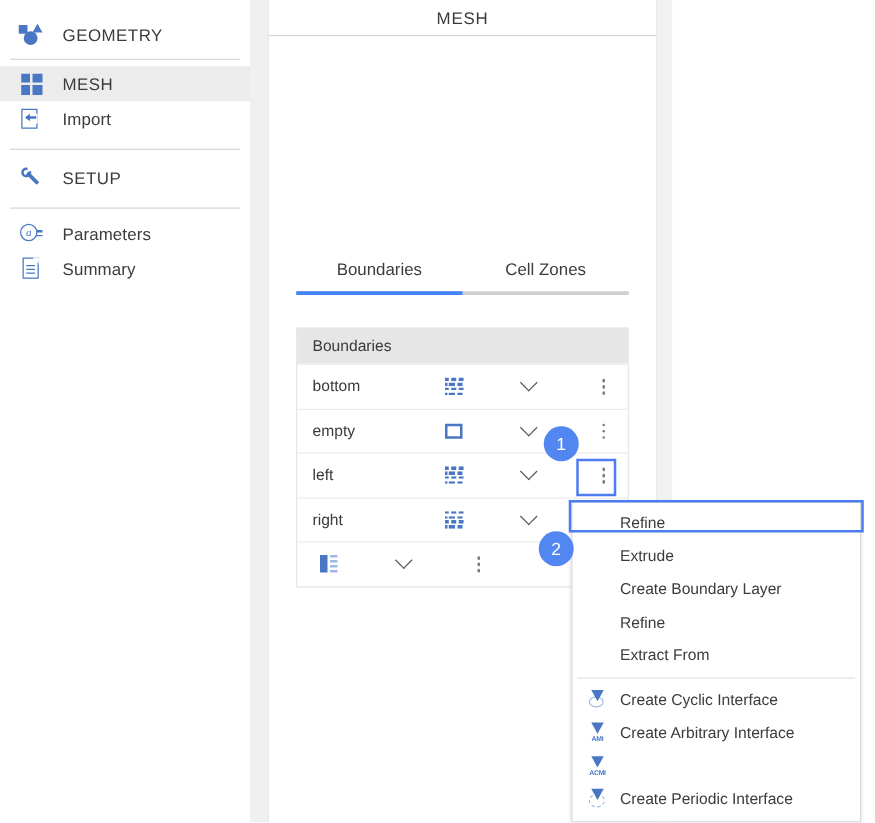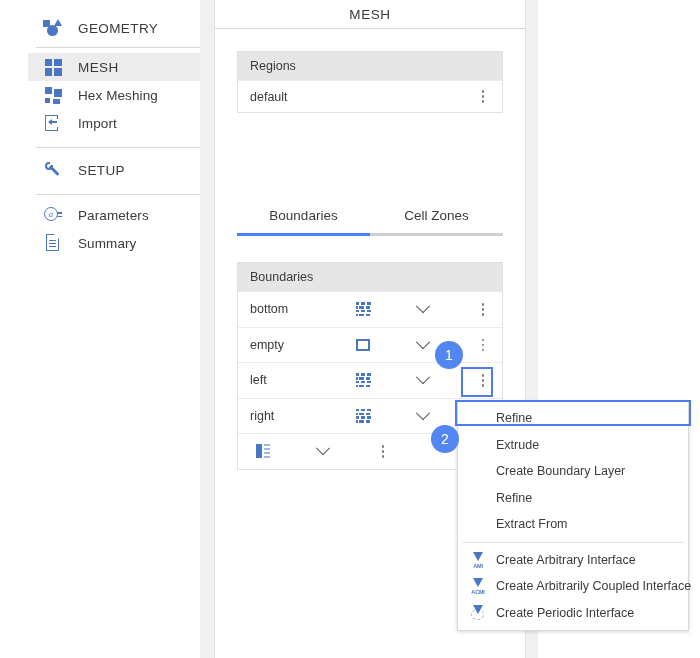--- a/index.html
+++ b/index.html
@@ -13,21 +13,20 @@
     position: relative;
     width: 700px; height: 658px;
     background: #ffffff;
   }
 
   
   #sidebar {
     position: absolute; left: 0; top: 0;
     width: 200px; height: 658px;
     background: #ffffff;
-    padding-left: 28px;
   }
   .nav-group { width: 200px; }
   .nav-sep {
     height: 1px; background: #d8d8d8;
     margin: 5px 8px 5px 8px;
   }
   .nav-item {
     display: flex; align-items: center;
     height: 28px; padding-left: 14px;
     cursor: default;
@@ -360,31 +359,20 @@
               <span></span>
               <span></span>
               <span></span>
               <span></span>
             </span>
         </span>
         <span class="nav-label caps">MESH</span>
       </div>
       <div class="nav-item">
         <span class="nav-ico">
-          <span class="ico-hex">
-              <span class="a"></span>
-              <span class="b"></span>
-              <span class="c"></span>
-              <span class="d"></span>
-            </span>
-        </span>
-        <span class="nav-label">Hex Meshing</span>
-      </div>
-      <div class="nav-item">
-        <span class="nav-ico">
           <span class="ico-imp">
               <span class="box"></span>
               <span class="cut"></span>
               <span class="ar"></span>
               <span class="ah"></span>
             </span>
         </span>
         <span class="nav-label">Import</span>
       </div>
     </div>
@@ -433,31 +421,20 @@
   </div>
 
   <div id="gutter"></div>
 
   <div id="panel">
 
     <div id="panel-header">
       <span id="panel-title">MESH</span>
     </div>
 
-    <div class="card">
-      <div class="card-head">Regions</div>
-      <div class="card-row">
-        <span class="row-name">default</span>
-        <span class="kebab">
-            <i></i>
-            <i></i>
-            <i></i>
-          </span>
-      </div>
-    </div>
 
     <div id="tabs">
       <div id="tabstrip">
         <div class="tab">Boundaries</div>
         <div class="tab">Cell Zones</div>
       </div>
       <div id="tabline">
           <div class="on"></div>
         </div>
     </div>
@@ -617,39 +594,47 @@
 
   <div id="ctxmenu">
     <div class="mi">Refine</div>
     <div class="mi">Extrude</div>
     <div class="mi">Create Boundary Layer</div>
     <div class="mi">Refine</div>
     <div class="mi">Extract From</div>
 
     <div id="menu-sep"></div>
 
+    <div class="mi">
+      <span class="mi-ico">
+        <span class="ifc">
+            <span class="ring"></span>
+            <span class="cone"></span>
+          </span>
+      </span>
+      <span>Create Cyclic Interface</span>
+    </div>
 
     <div class="mi">
       <span class="mi-ico">
         <span class="ifc">
             <span class="cone"></span>
             <span class="tag">AMI</span>
           </span>
       </span>
       <span>Create Arbitrary Interface</span>
     </div>
 
     <div class="mi">
       <span class="mi-ico">
         <span class="ifc">
             <span class="cone"></span>
             <span class="tag">ACMI</span>
           </span>
       </span>
-      <span>Create Arbitrarily Coupled Interface</span>
     </div>
 
     <div class="mi">
       <span class="mi-ico">
         <span class="ifc periodic">
             <span class="dashring"></span>
             <span class="cone"></span>
           </span>
       </span>
       <span>Create Periodic Interface</span>

